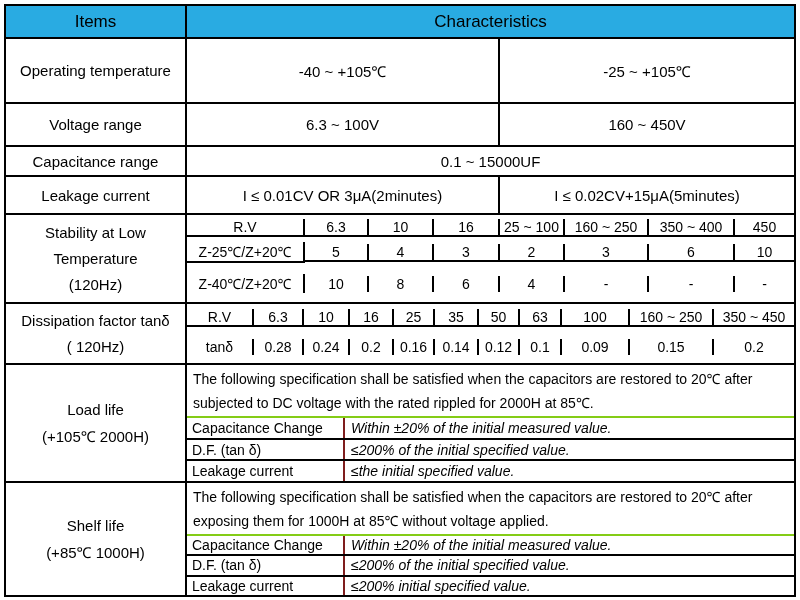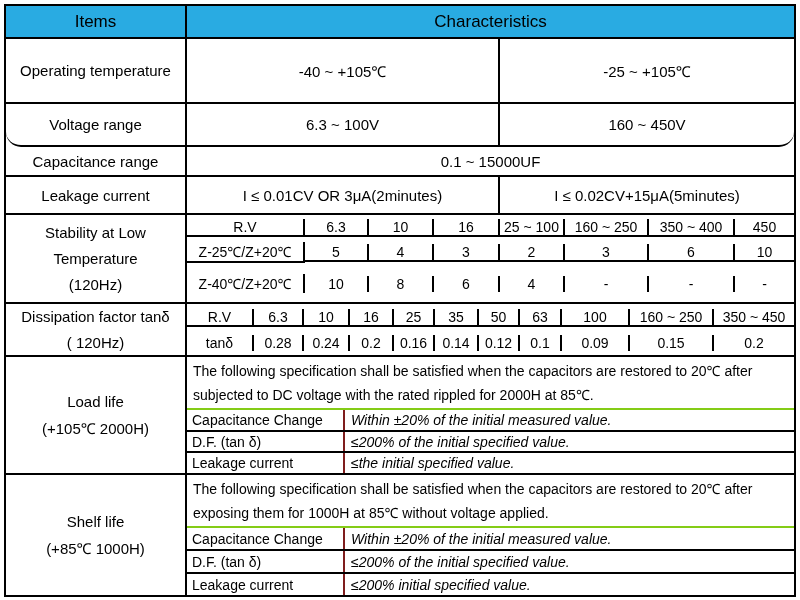--- a/index.html
+++ b/index.html
@@ -22,25 +22,25 @@
     border: 2px solid #000;
     background: #fff;
     display: flex;
     flex-direction: column;
   }
   .row { display: flex; border-bottom: 2px solid #000; flex: 0 0 auto; }
   .row:last-child { border-bottom: none; flex: 1 1 auto; }
 
   .r-head   { height: 33px; }
   .r-optemp { height: 65px; }
-  .r-volt   { height: 43px; border-radius: 15px; }
+  .r-volt   { height: 43px; }
   .r-cap    { height: 30px; }
   .r-leak   { height: 38px; }
   .r-stab   { height: 89px; }
-  .r-diss   { height: 53px; }
+  .r-diss   { height: 61px; }
   .r-load   { height: 118px; }
 
   .c-items {
     width: 181px;
     flex: 0 0 181px;
     border-right: 2px solid #000;
     display: flex;
     flex-direction: column;
     align-items: center;
     justify-content: center;

